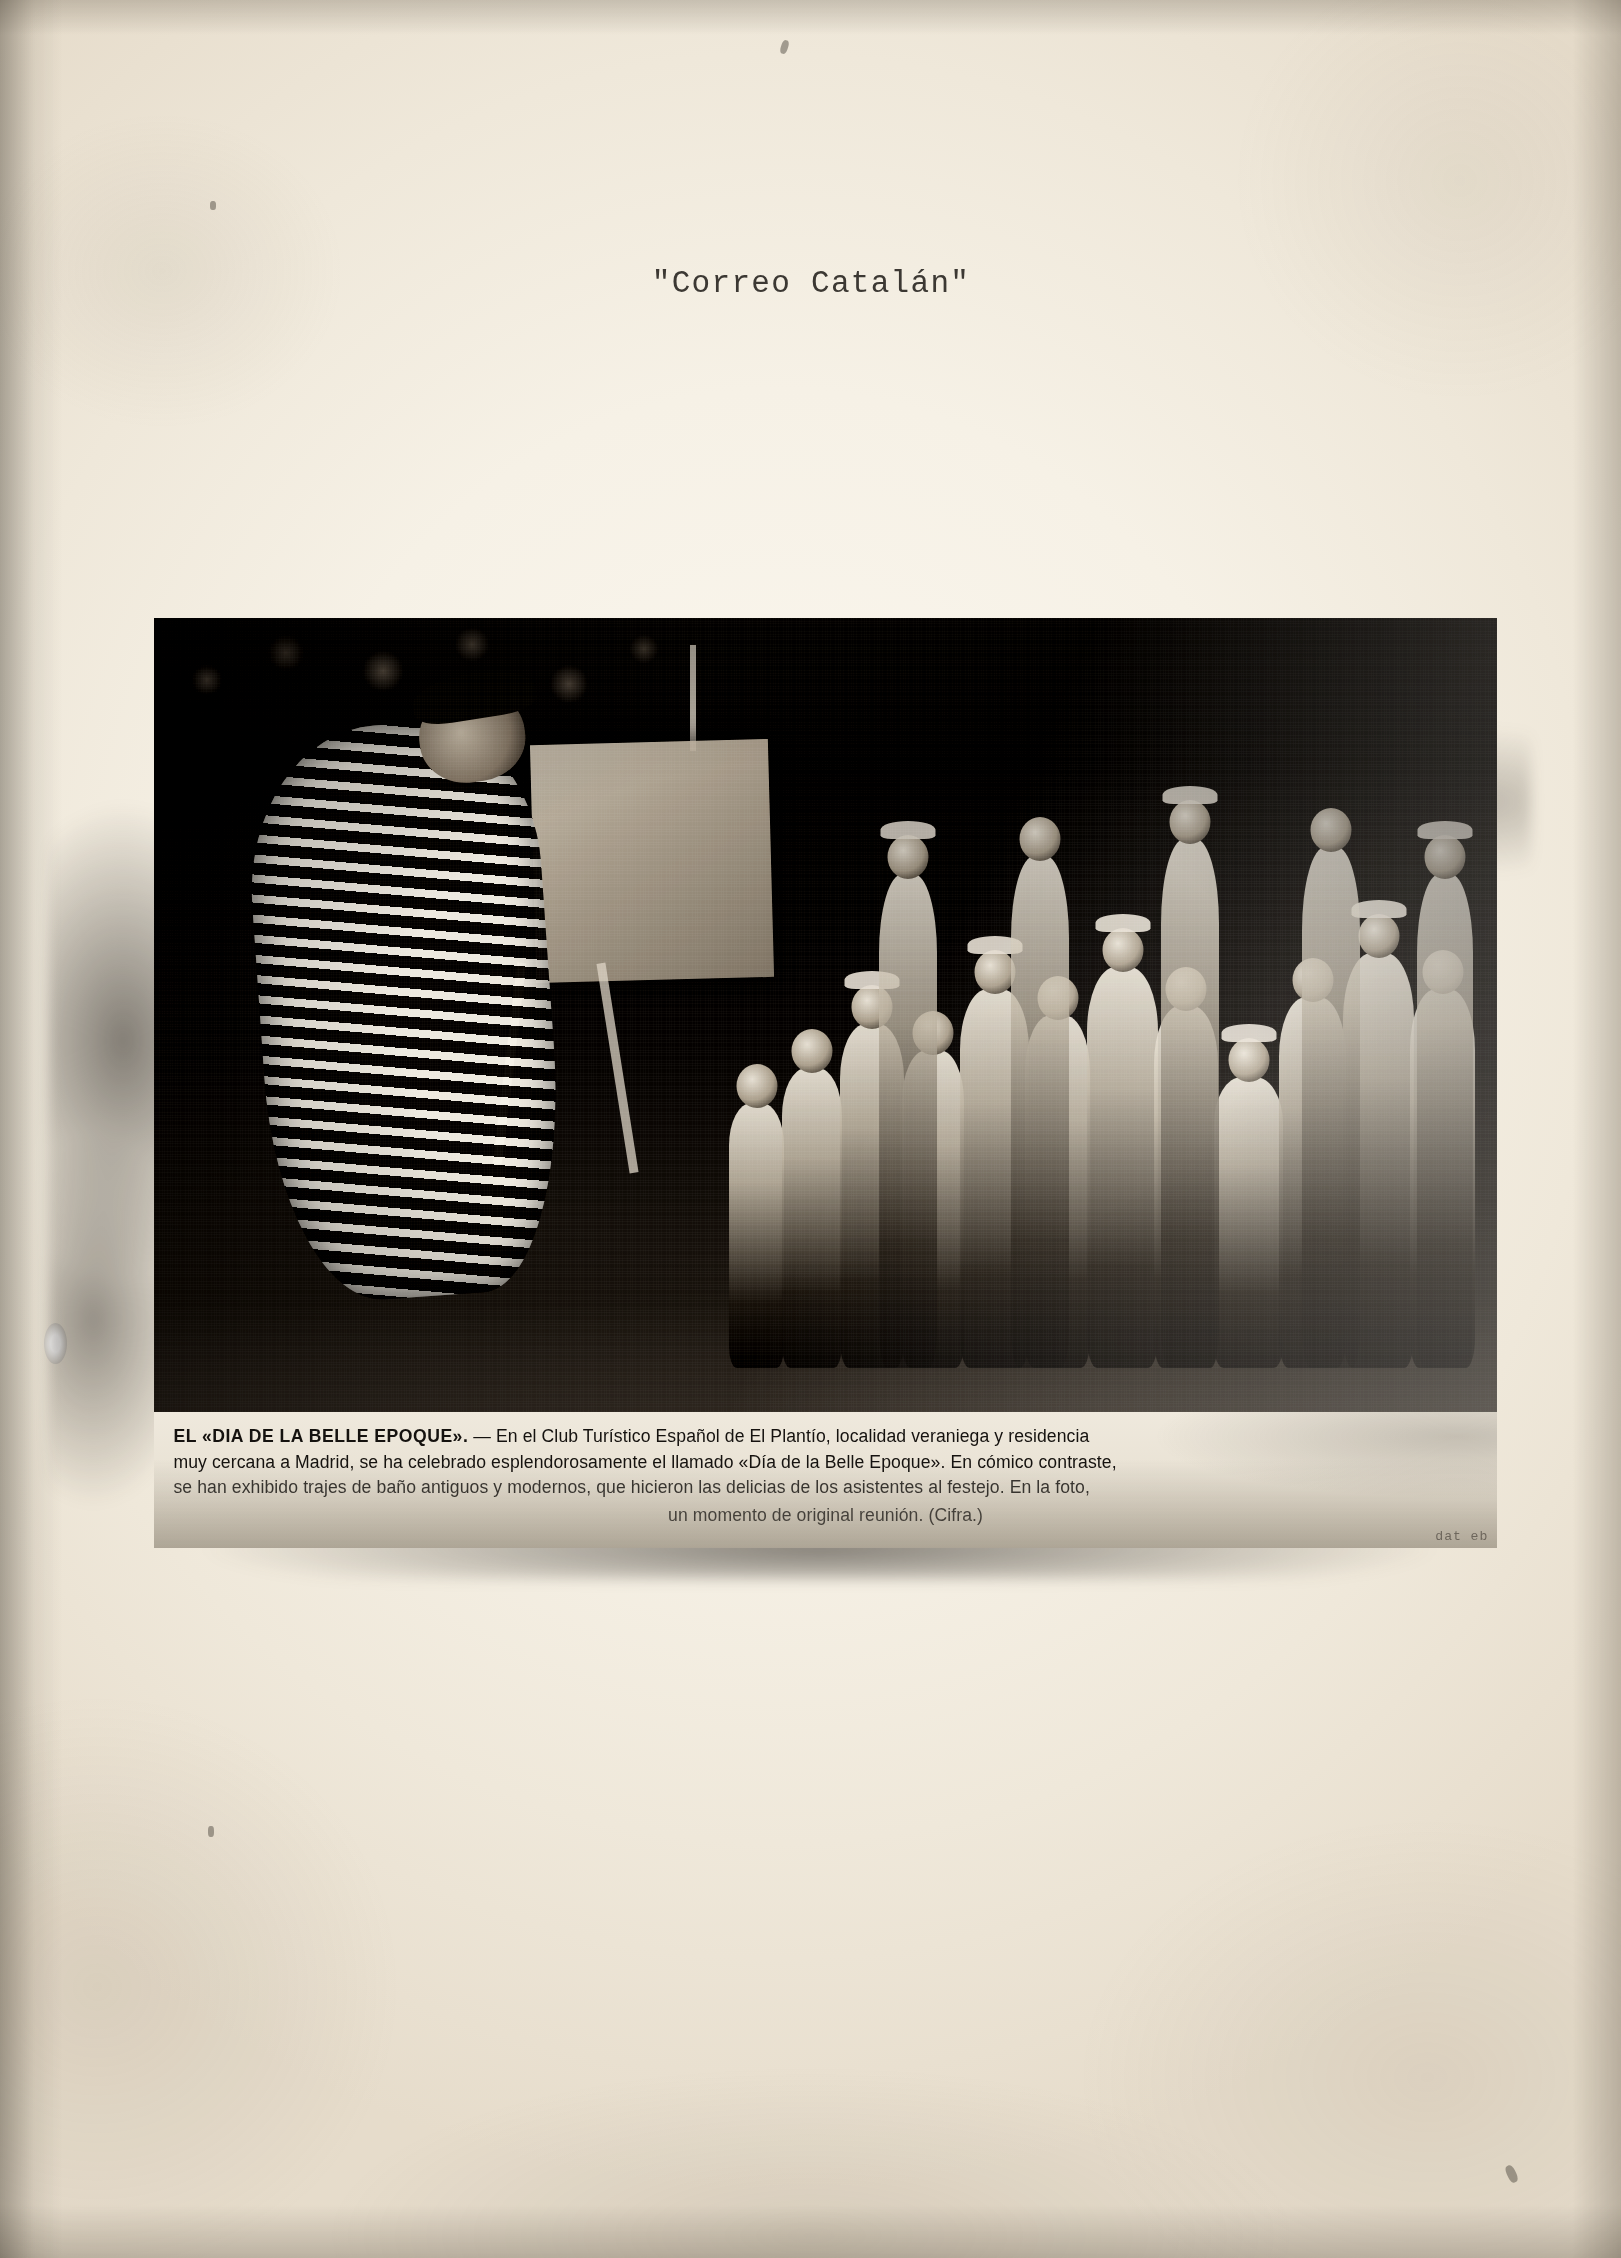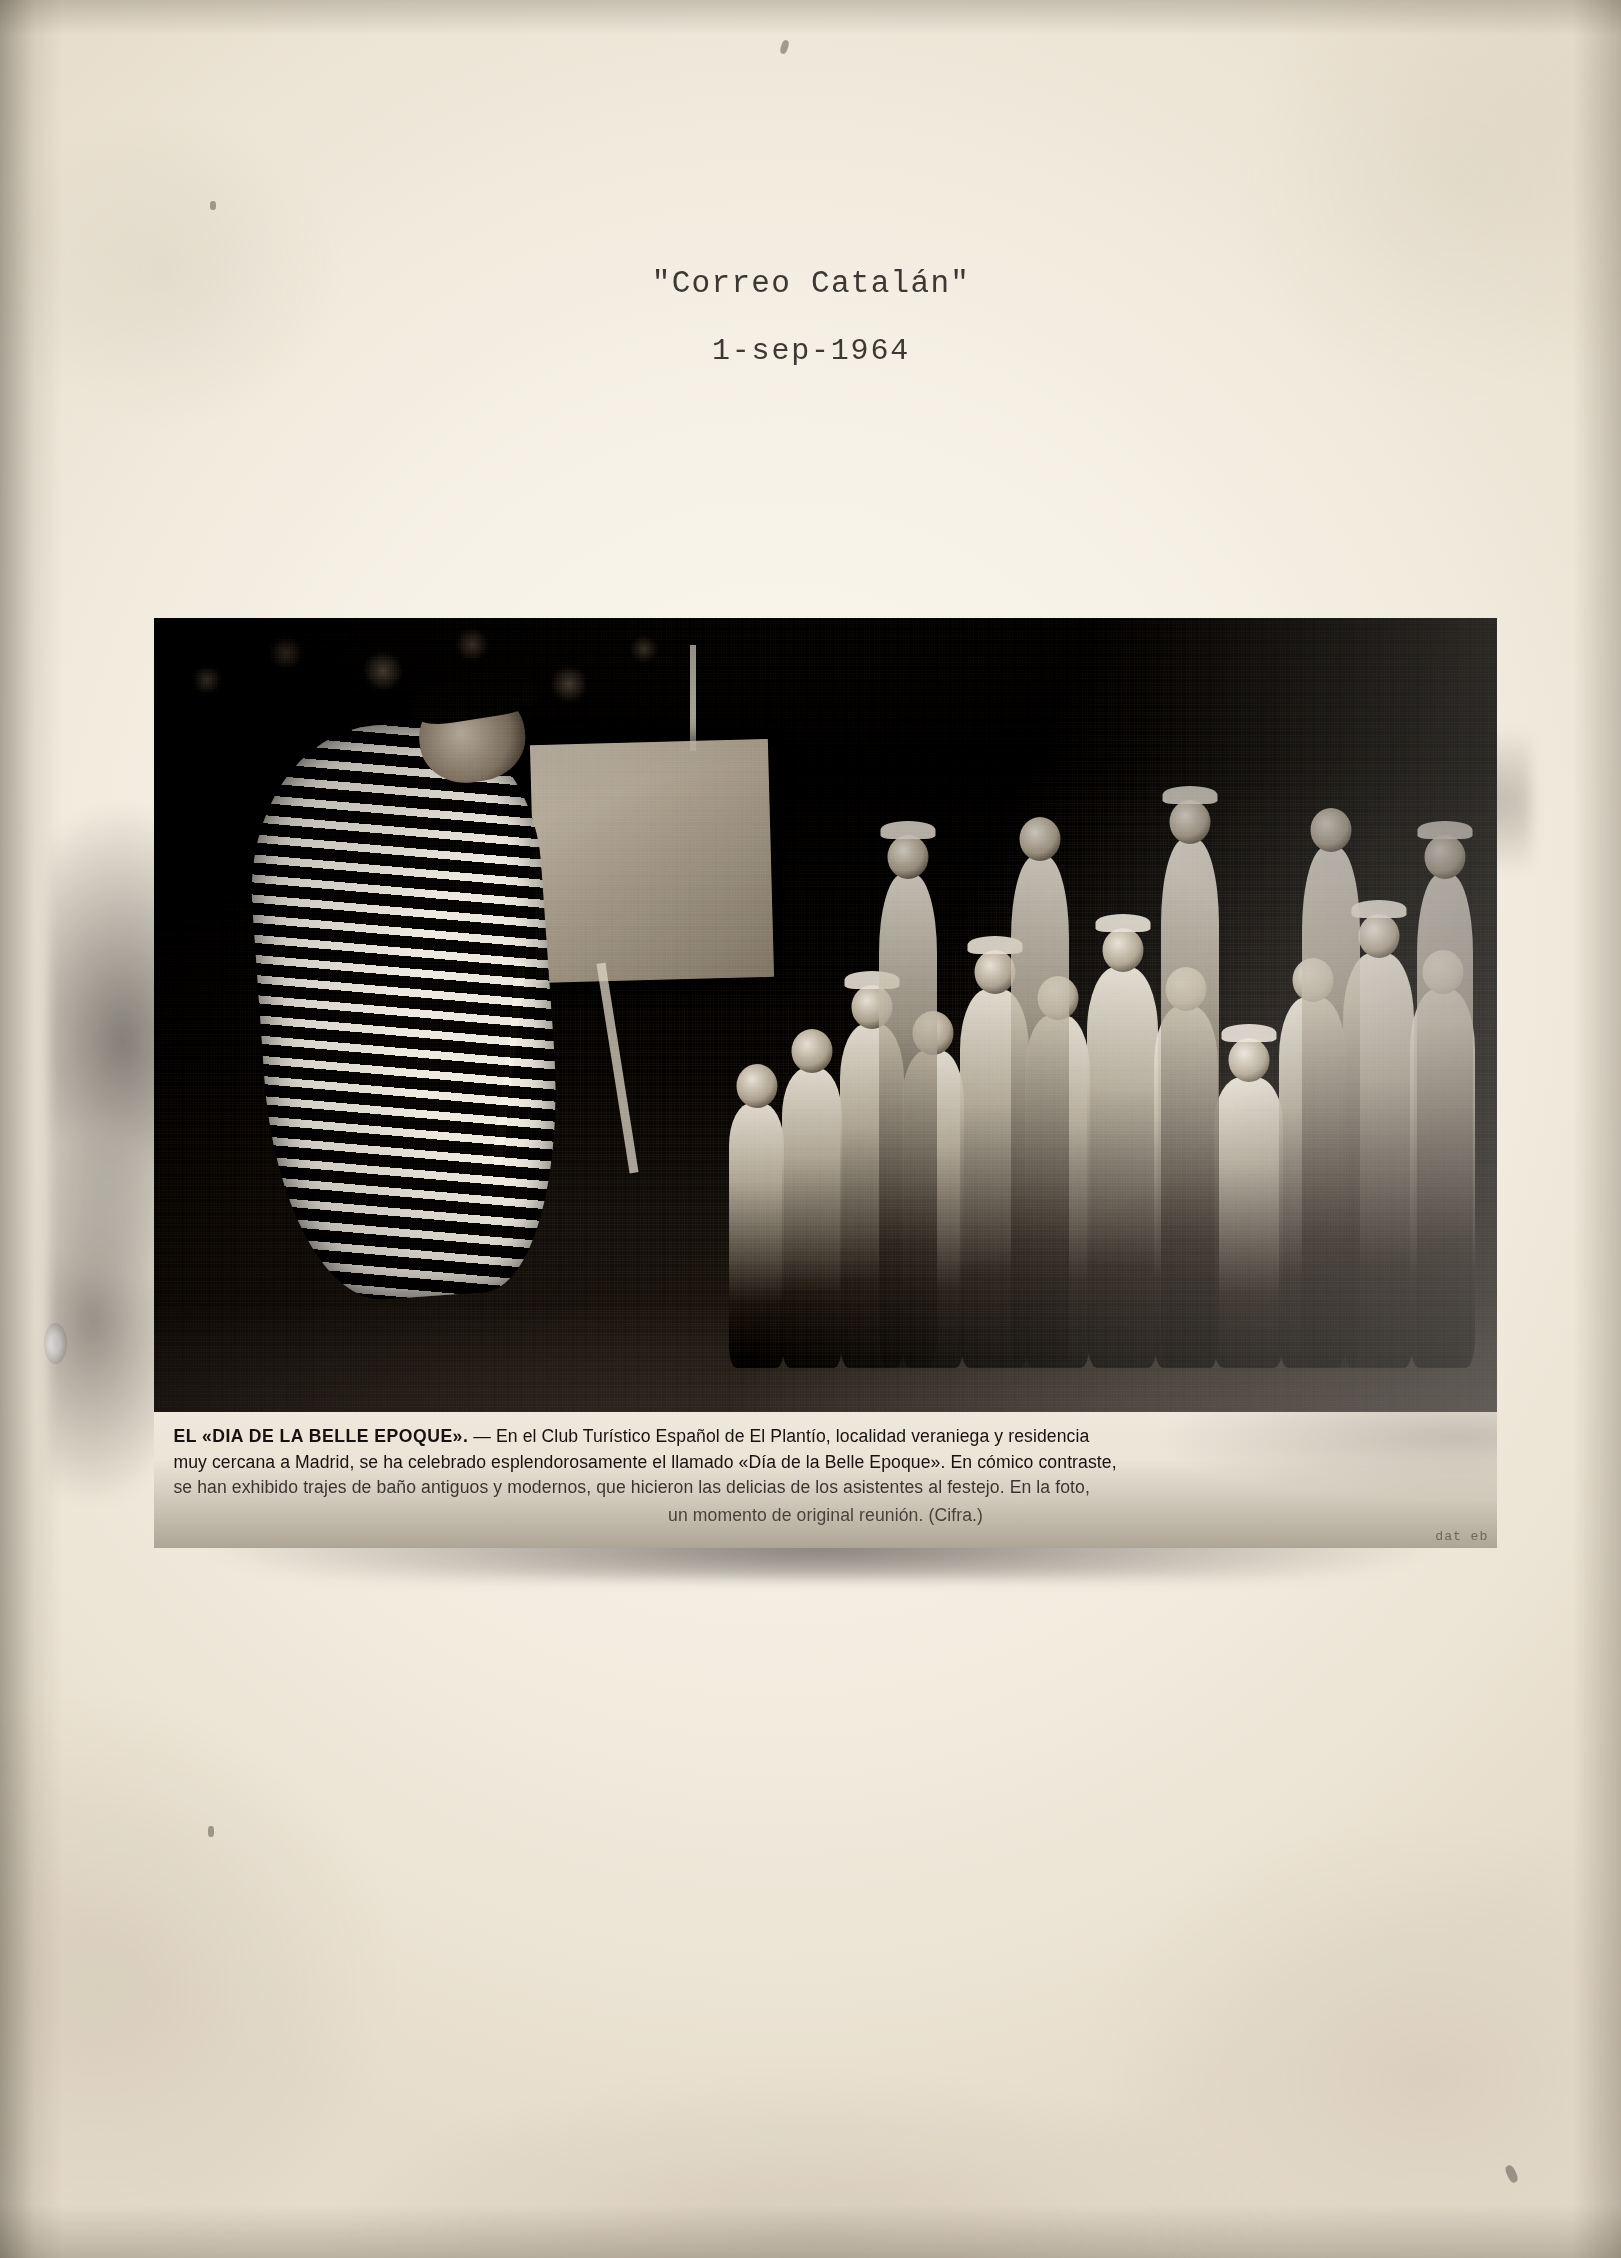--- a/index.html
+++ b/index.html
@@ -335,21 +335,20 @@
   <div class="scan-edge-bottom"></div>
 
   <div class="stray dot-top"></div>
   <div class="stray dot-mid"></div>
   <div class="stray dot-low"></div>
   <div class="stray punch"></div>
   <div class="stray tick-right"></div>
 
   <div class="typed-block">
     <div class="typed-line typed-title">"Correo Catalán"</div>
-    <div class="typed-line typed-date">1-sep-1964</div>
   </div>
 
   <div class="toner-smear"></div>
 
   <div class="clipping">
 
     <div class="photo">
       <div class="photo-bg"></div>
       <div class="foliage"></div>
 

